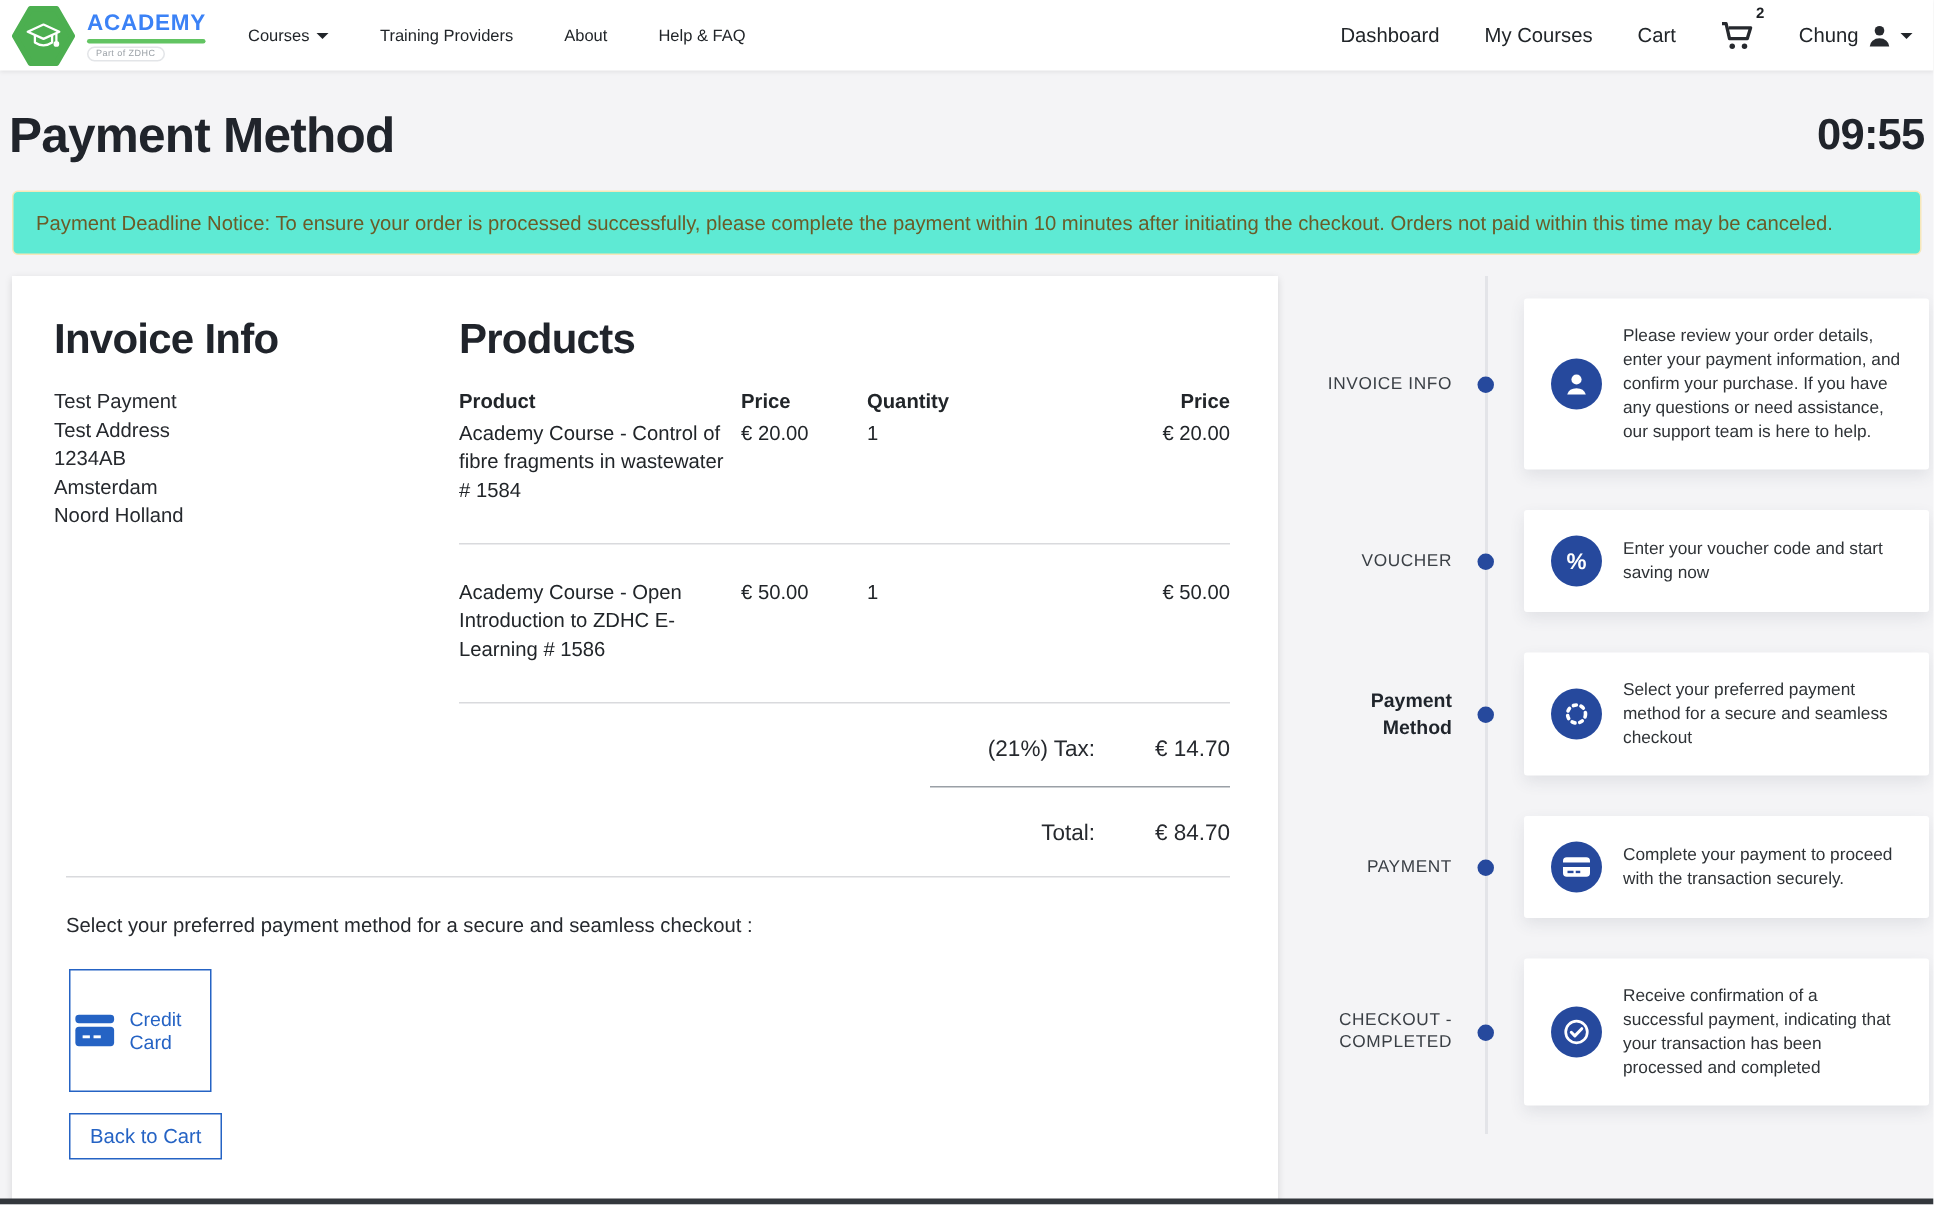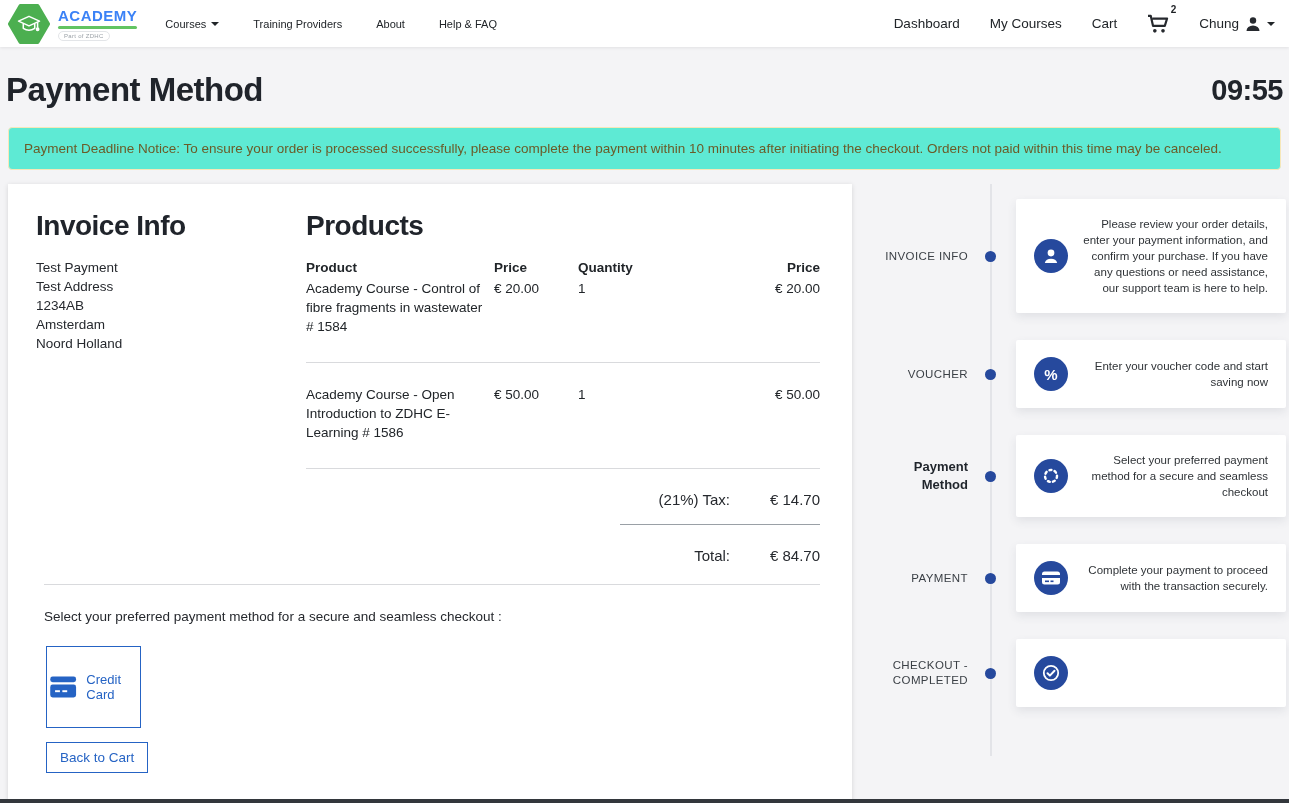--- a/index.html
+++ b/index.html
@@ -88,21 +88,21 @@
   .step-row { display:flex; align-items:center; margin-bottom:27px; position:relative; }
   .step-label {
     width:88px; text-align:right; font-size:11.5px; letter-spacing:.4px;
     color:#3a3f45; line-height:15px; flex-shrink:0;
   }
   .step-label.active { font-weight:700; font-size:13px; color:#1f242b; letter-spacing:0; line-height:18px; }
   .step-dot { width:11px; height:11px; border-radius:50%; background:#26499d; margin-left:17px; flex-shrink:0; }
   .step-card {
     margin-left:20px; width:270px; background:#fff; border-radius:2px;
     box-shadow:0 4px 10px rgba(60,64,90,.10); padding:17px 18px;
-    display:flex; align-items:center; gap:14px;text-align:right;
+    display:flex; align-items:center; gap:14px;
   }
   .step-icon {
     width:34px; height:34px; border-radius:50%; background:#26499d;
     display:flex; align-items:center; justify-content:center; flex-shrink:0;
     color:#fff; font-weight:700; font-size:15px;
   }
   .step-text { font-size:11.5px; line-height:16px; color:#2f3337; }
 
   .footer-strip { position:absolute; left:0; right:0; bottom:0; height:4px; background:#33373c; }
 </style>
@@ -293,18 +293,19 @@
     <div class="step-row">
       <div class="step-label">CHECKOUT - COMPLETED</div>
       <div class="step-dot"></div>
       <div class="step-card">
         <span class="step-icon">
           <svg width="20" height="20" viewBox="0 0 20 20">
             <circle cx="10" cy="10" r="7.2" fill="none" stroke="#fff" stroke-width="1.8"></circle>
             <path d="M6.5,10.2 l2.4,2.4 l4.6,-4.8" fill="none" stroke="#fff" stroke-width="2" stroke-linecap="round" stroke-linejoin="round"></path>
           </svg>
         </span>
+        <span class="step-text">Receive confirmation of a successful payment, indicating that your transaction has been processed and completed</span>
       </div>
     </div>
   </div>
 </div>
 
 <div class="footer-strip"></div>
 
 </body></html>

